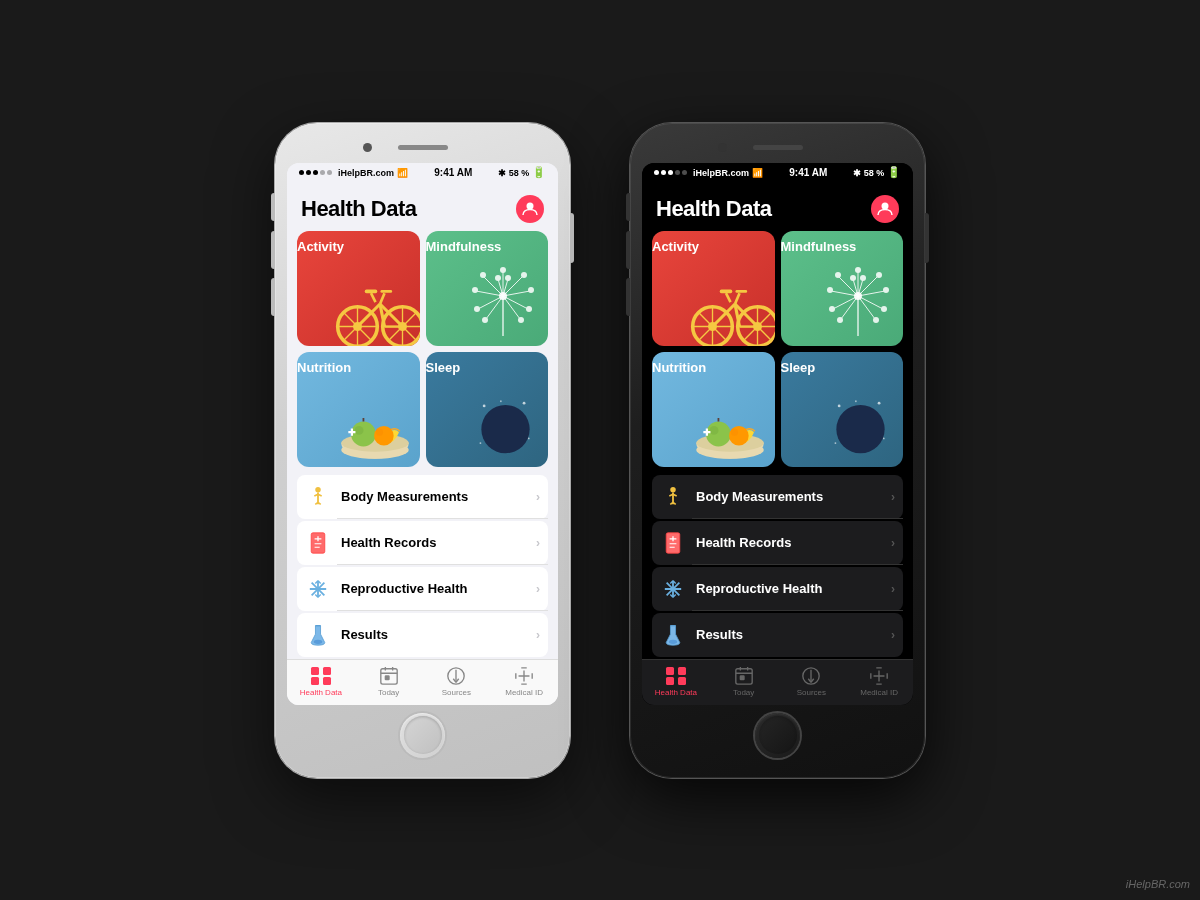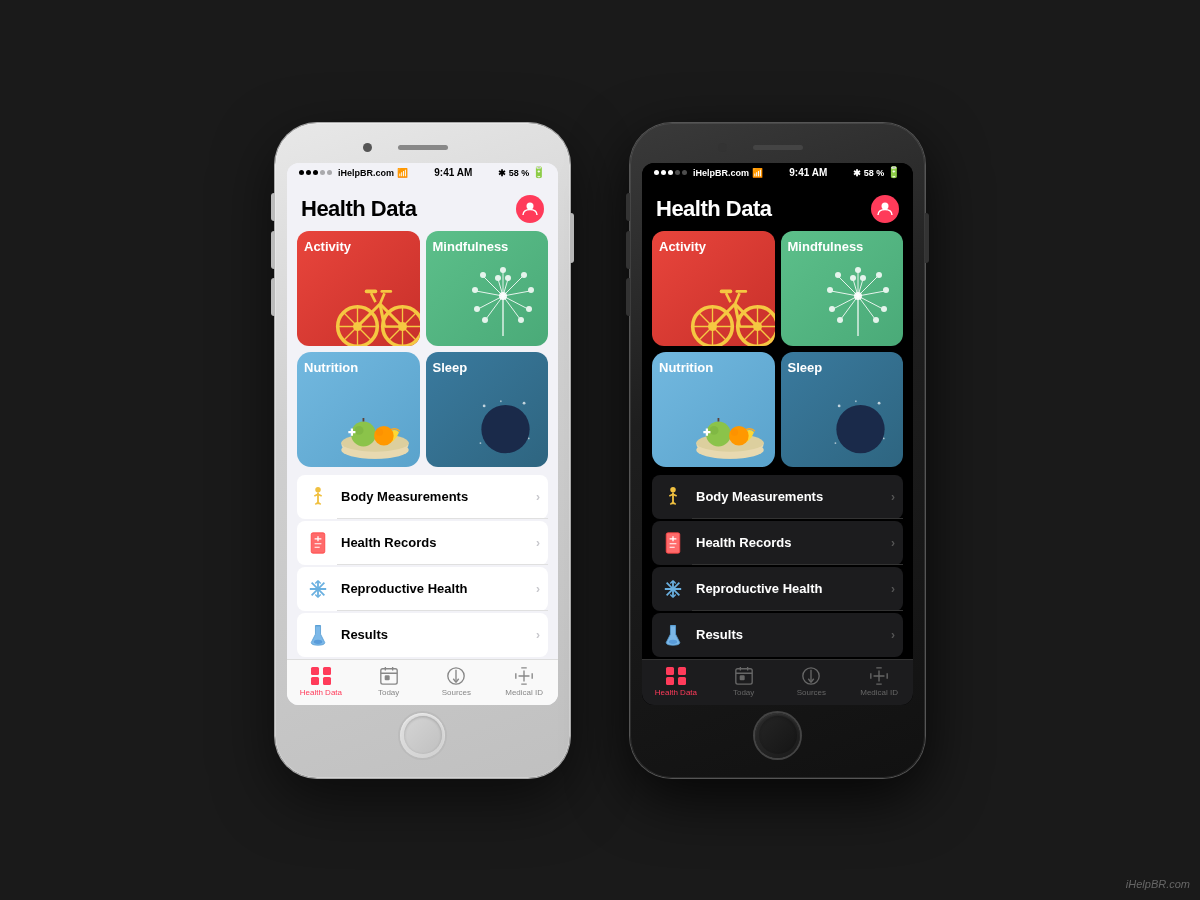--- a/index.html
+++ b/index.html
@@ -157,34 +157,34 @@
       padding: 0 10px 8px;
     }
 
     .tile {
       border-radius: 12px;
       height: 115px;
       position: relative;
       overflow: hidden;
       display: flex;
       flex-direction: column;
-      padding: 8px 7px;
+      padding: 8px 0;
     }
 
     .tile-label {
       font-size: 13px;
       font-weight: 700;
       color: white;
       z-index: 2;
       position: relative;
     }
 
     .tile-activity { background: linear-gradient(135deg, #e8453c 0%, #c8302a 100%); }
     .tile-mindfulness { background: linear-gradient(135deg, #5cbf8a 0%, #4aaa78 100%); }
-    .tile-nutrition { background: linear-gradient(135deg, #72b8df 0%, #5aa3cc 100%); border-radius: 14px; }
+    .tile-nutrition { background: linear-gradient(135deg, #72b8df 0%, #5aa3cc 100%); }
     .tile-sleep { background: linear-gradient(135deg, #3a7a9e 0%, #2e6580 100%); }
 
     
     .tile-activity-img {
       position: absolute;
       bottom: -5px;
       right: -5px;
       width: 90px;
       height: 85px;
     }

